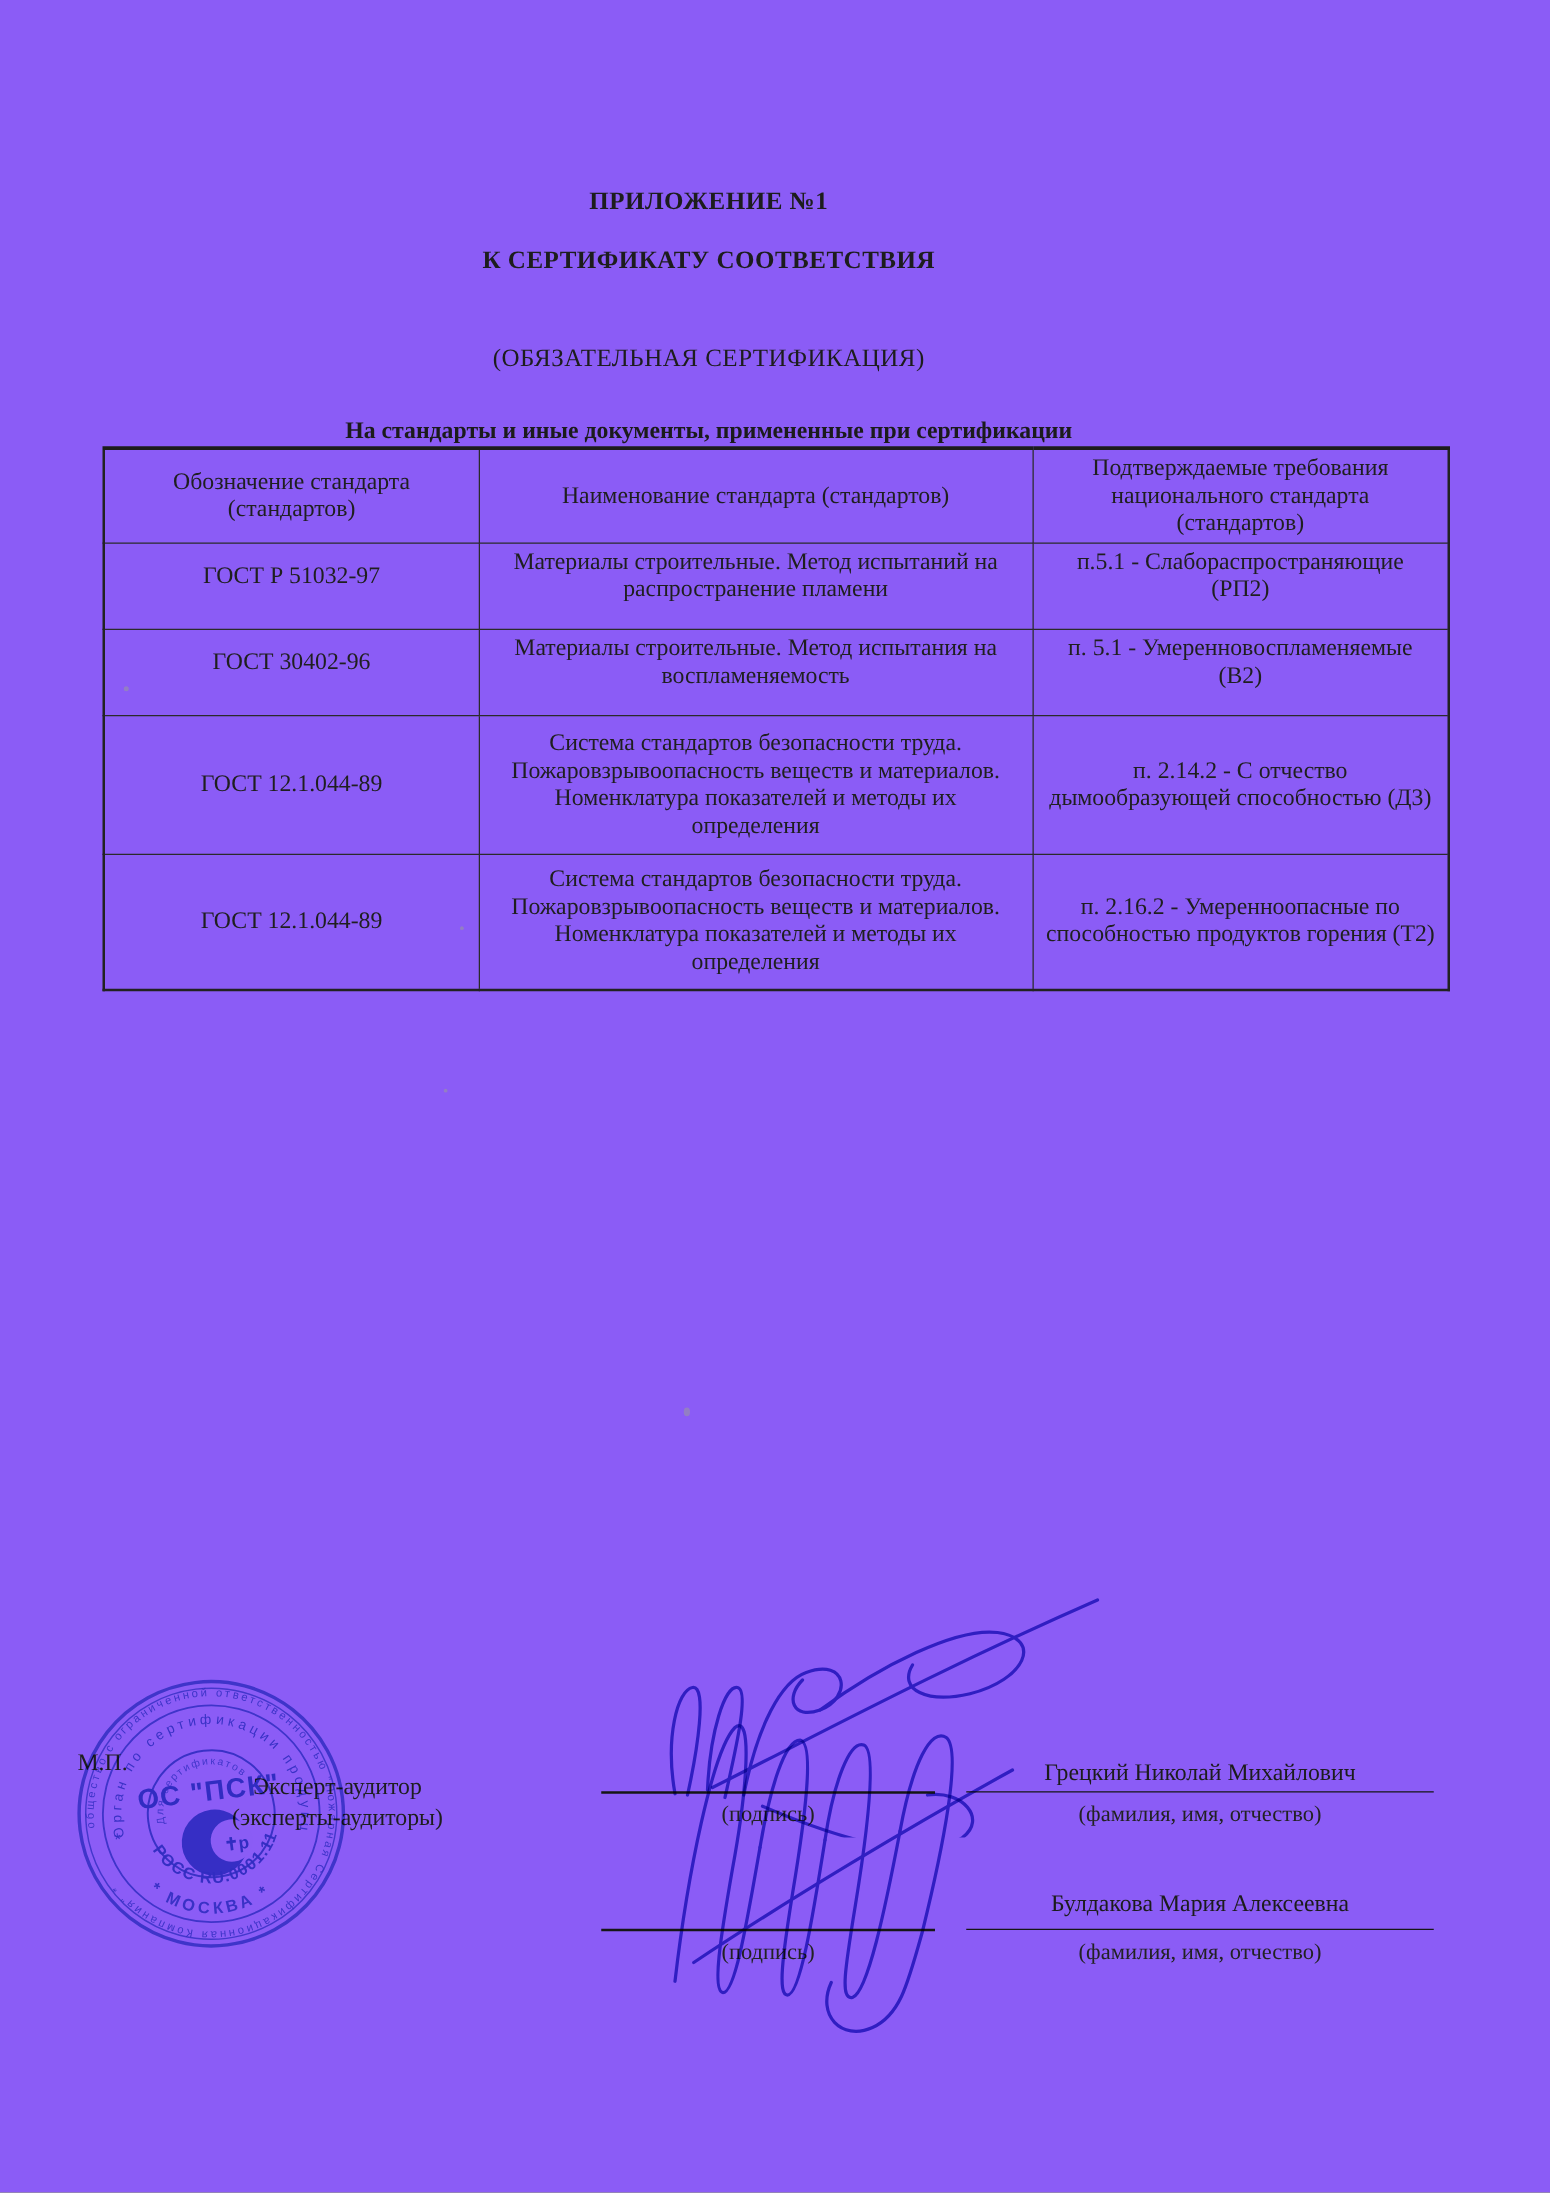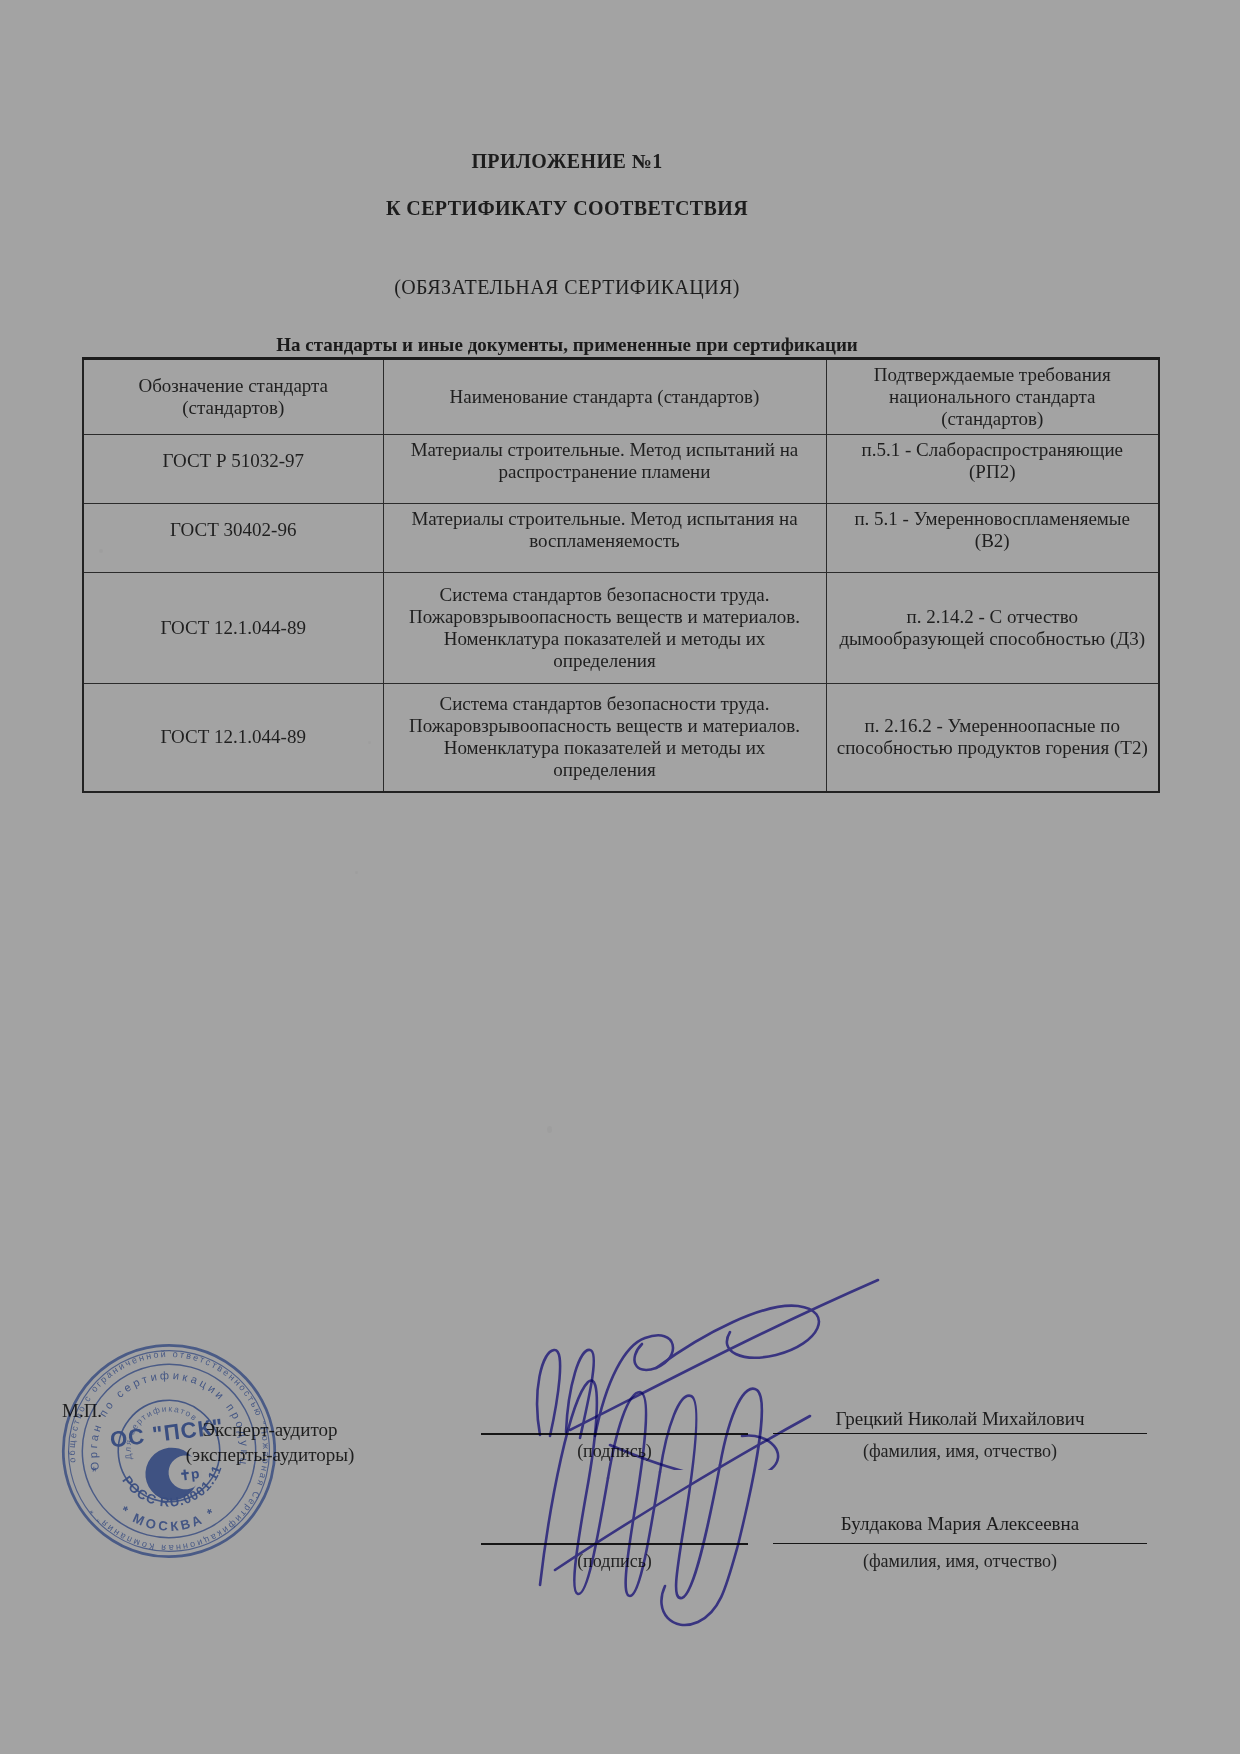--- a/index.html
+++ b/index.html
@@ -1,20 +1,20 @@
 <!DOCTYPE html>
 <html><head>
 <meta charset="utf-8">
 <style>
   html,body{margin:0;padding:0;background:#888;}
   .page{
     position:relative;
     width:1240px;height:1754px;
     margin:0 auto;
-    background:#a3a3a3;
+    background:#8b5cf6;
     font-family:"Liberation Serif","DejaVu Serif",serif;
     color:#222;
     overflow:hidden;
   }
   .abs{position:absolute;}
   
   .doc-line{
     left:82px;width:970px;text-align:center;
     font-size:20px;letter-spacing:.4px;color:#1d1d1d;
   }

